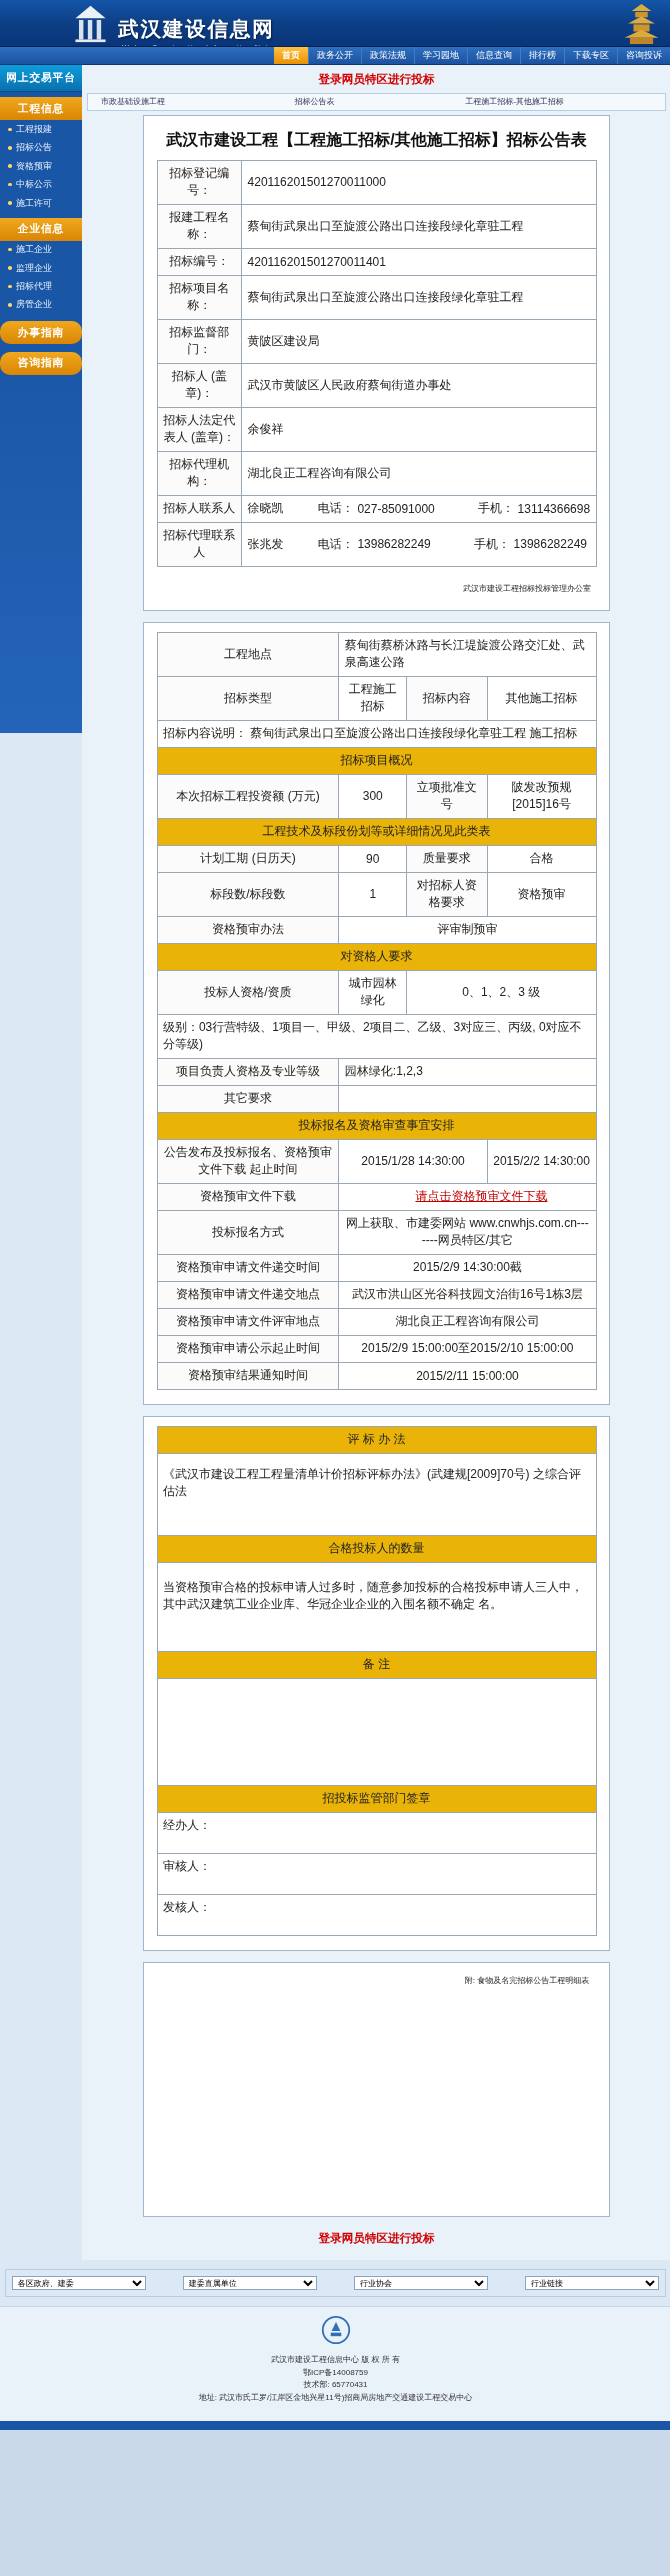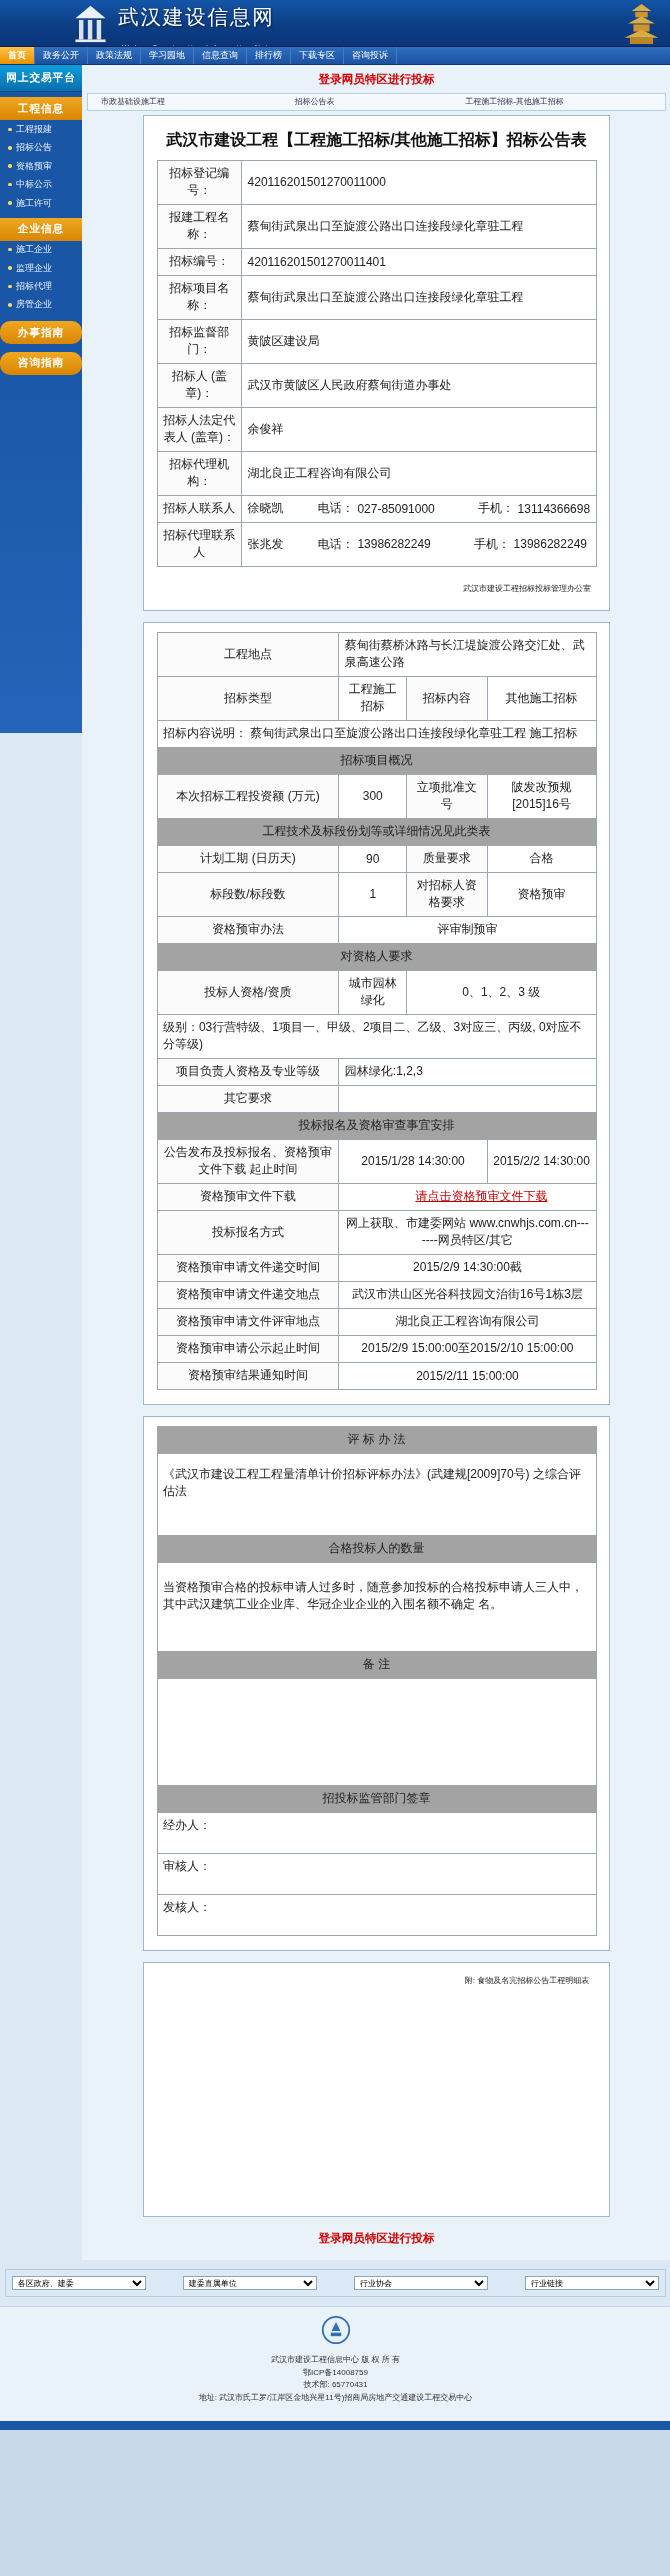--- a/index.html
+++ b/index.html
@@ -18,39 +18,40 @@
     height:47px;
     background:linear-gradient(180deg,#1455a8 0%,#0d3f86 50%,#0a357a 100%);
     position:relative;
     overflow:hidden;
     border-bottom:0.9px solid #07244f;
   }
   .masthead .logo {
     position:absolute; left:70px; top:3.6px; width:41px; height:39px;
   }
   .masthead .site-title {
-    position:absolute; left:118px; top:3px;
-    color:#ffffff; font-size:20.6px; font-weight:normal; letter-spacing:1.8px;
+    position:absolute; left:118px; top:15px;
+    color:#ffffff; font-size:20.6px; font-weight:bold; letter-spacing:1.8px;
     text-shadow:0.9px 0.9px 1.8px #052249;
   }
   .masthead .site-title-en {
     position:absolute; left:122px; top:43px;
     color:#b9d2ee; font-size:7.2px; letter-spacing:0.9px;
   }
   .masthead .pagoda {
     position:absolute; right:9px; top:1.8px; width:41px; height:43px;
     opacity:.95;
   }
 
   
   .navbar {
     height:18px;
     background:linear-gradient(180deg,#2f6fc0 0%,#1b529f 100%);
     display:flex; align-items:stretch;
     border-bottom:0.9px solid #0d3672;
+    justify-content:flex-end;
   }
   .navbar .nav-item {
     color:#fff; font-size:9px; padding:0 8px;
     display:flex; align-items:center; cursor:pointer;
     border-right:0.9px solid #3d7cc9;
     white-space:nowrap;
   }
   .navbar .nav-item.active {
     background:#f0a400;
     background:linear-gradient(180deg,#ffc245 0%,#e89100 100%);
@@ -137,21 +138,21 @@
     border:0.9px solid #9aa7b4; padding:4.5px 5.4px; vertical-align:middle;
     color:#222; font-weight:normal;
   }
   td.lbl { width:107px; background:#fbfbfb; text-align:center; }
   td.lbl-c { text-align:center; background:#fbfbfb; }
   td.ctr { text-align:center; }
   .sig { text-align:right; font-size:8px; padding:16px 5.4px 1.8px 0; }
   .rowline { display:flex; align-items:center; gap:3.6px; }
   .rowline .k { white-space:nowrap; }
   .sect-head {
-    text-align:center; font-weight:bold; background:#a3a3a3;
+    text-align:center; font-weight:bold; background:#eab308;
   }
   .redlink { color:#c00000; text-decoration:underline; cursor:pointer;padding-left:28px; }
   .tall { height:107px; }
   .attach-note { text-align:right; font-size:8px; padding:3.6px 7.2px 0 0; }
   .big-empty { height:215px; }
 
   
   .friendly {
     background:#dbe8f5; border:0.9px solid #b9cde2;
     margin:9px 5.4px; padding:5.4px;

